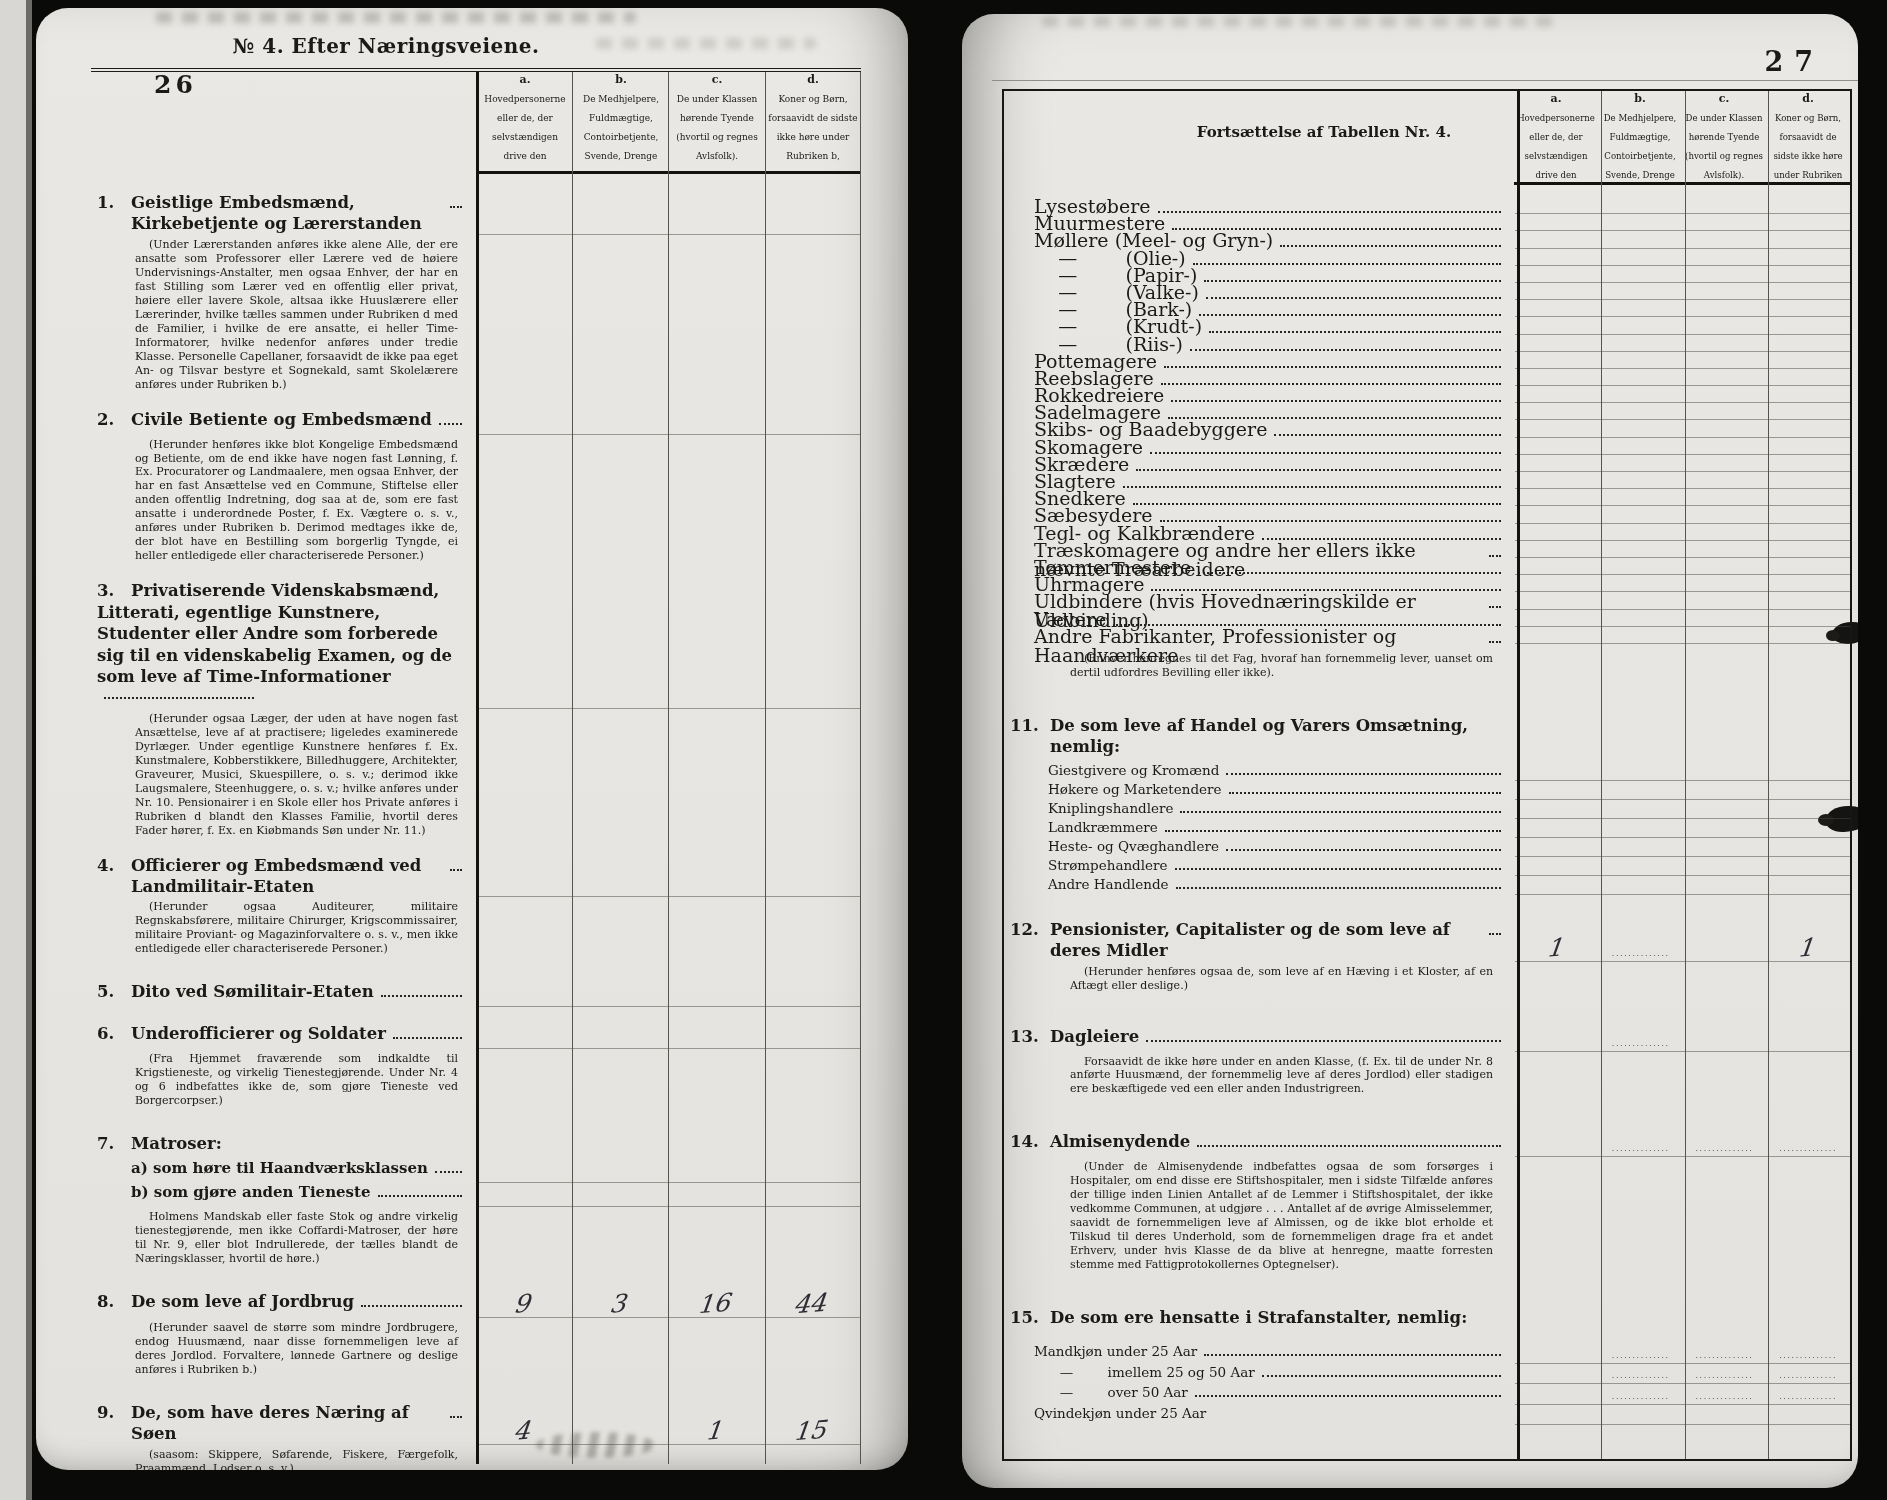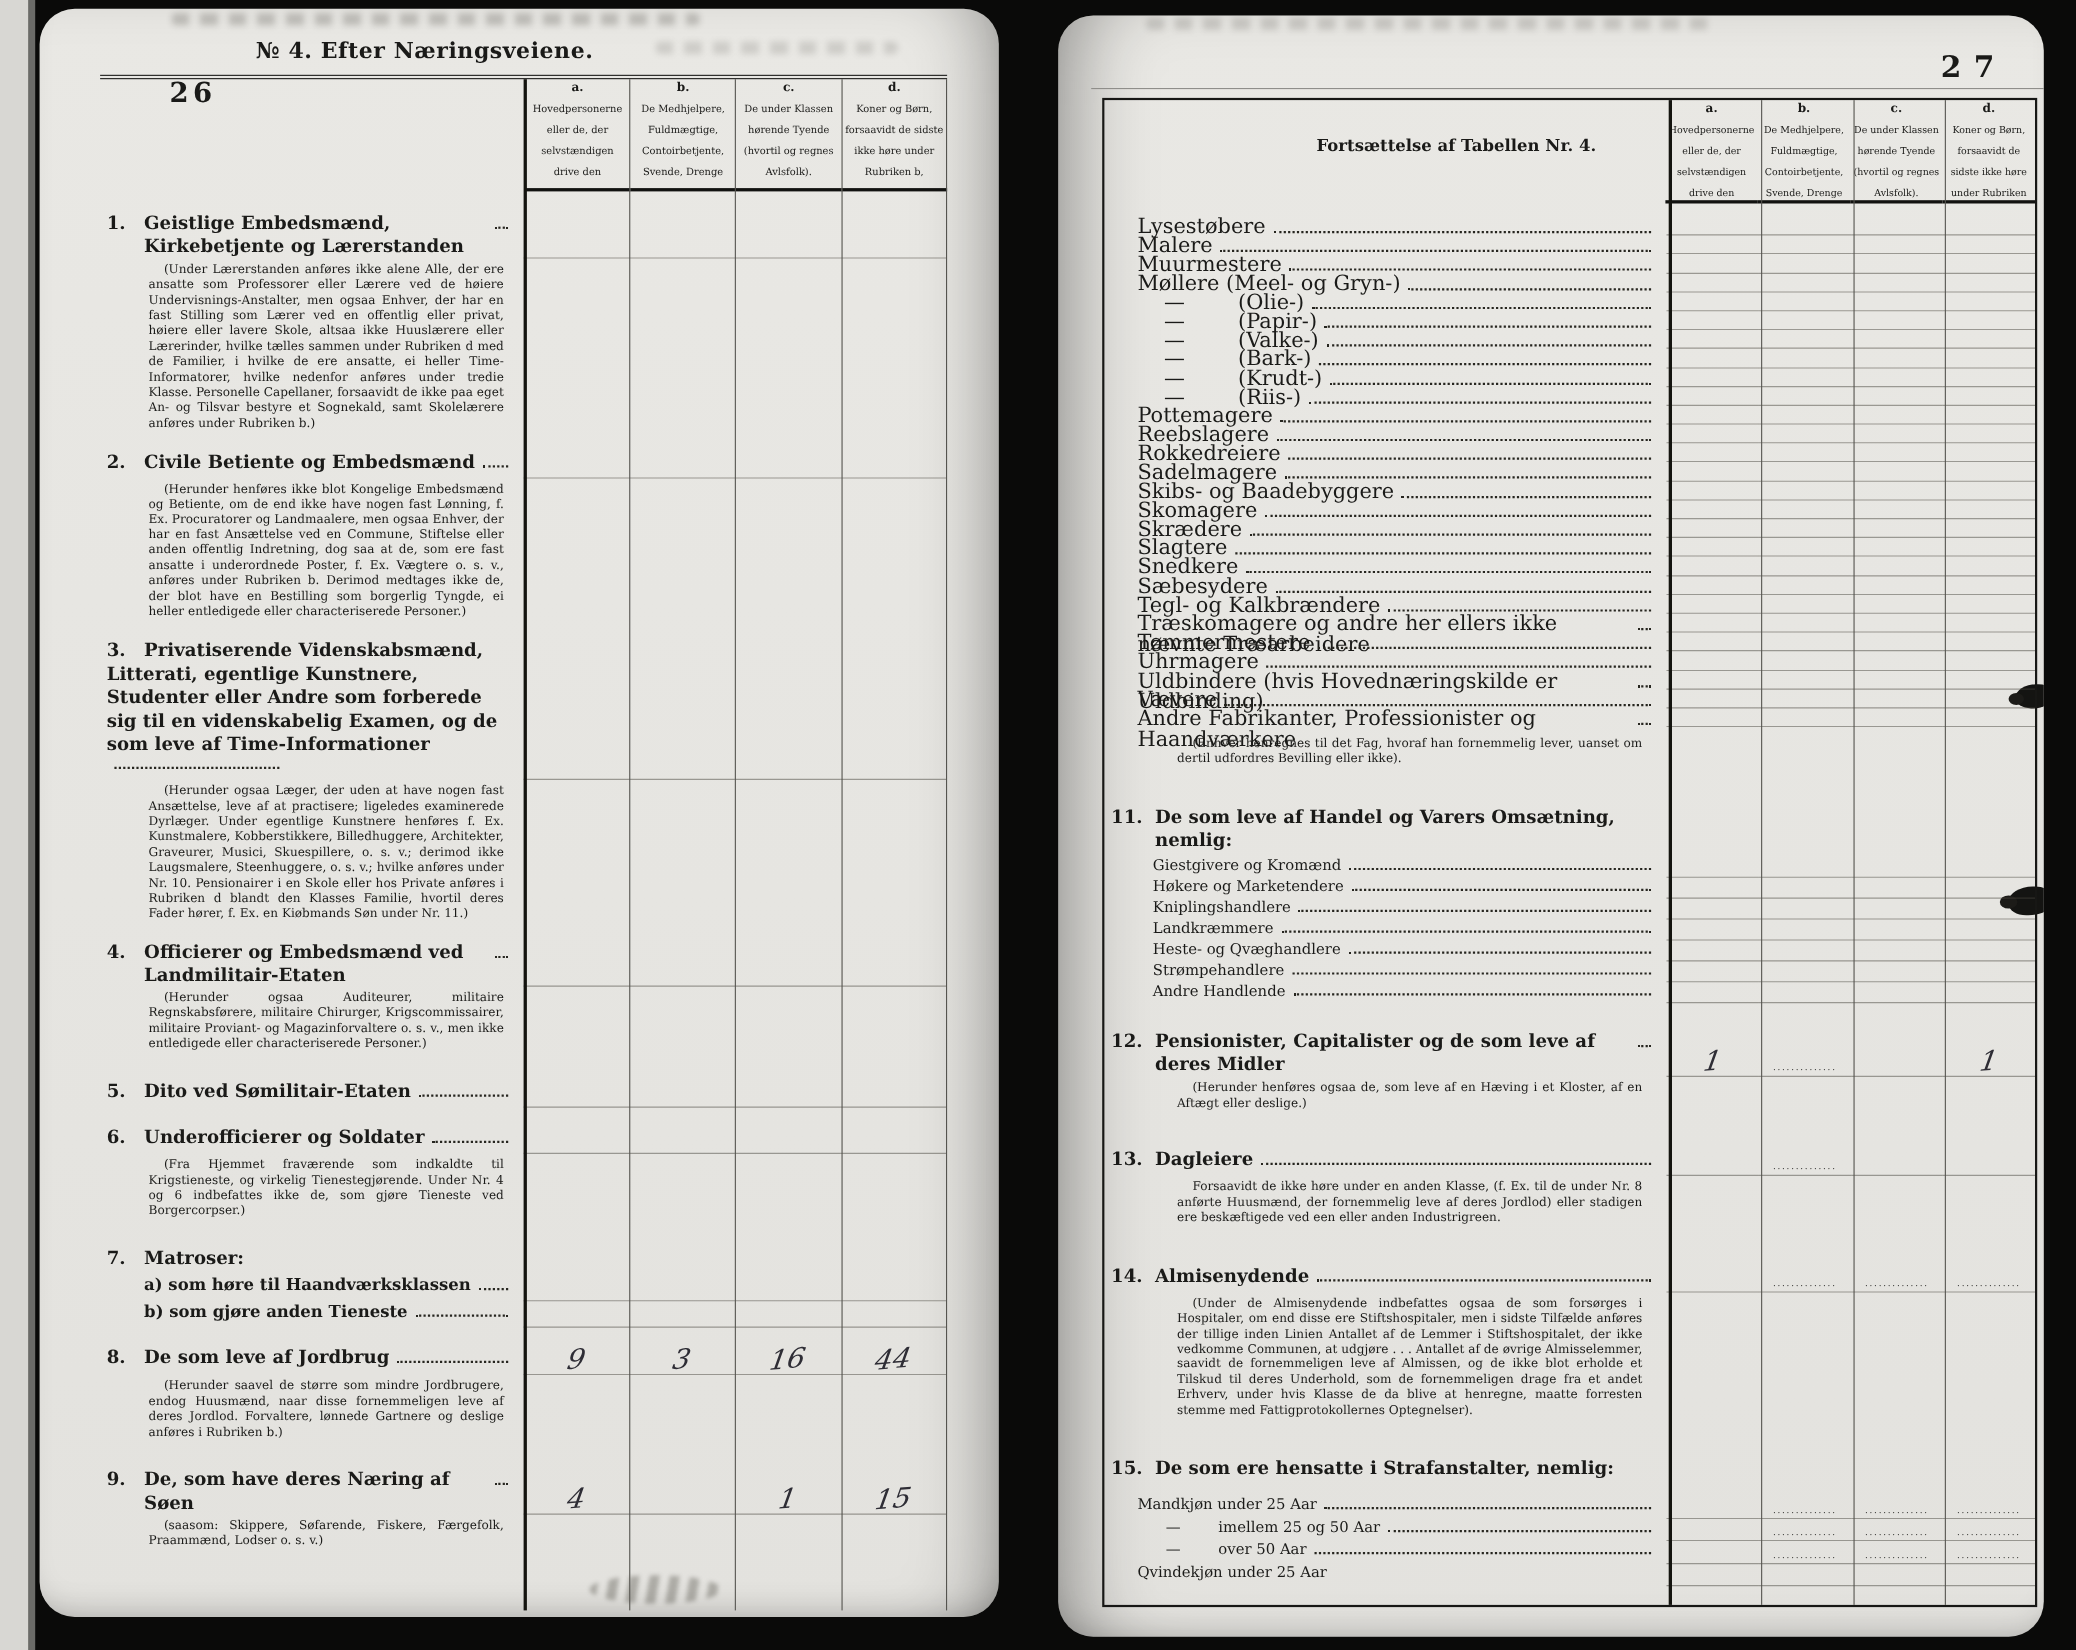--- a/index.html
+++ b/index.html
@@ -247,20 +247,25 @@
         <div class="row sub">
           <div class="lbl">
               <span>b) som gjøre anden Tieneste</span>
               <span class="leader"></span>
             </div>
           <div class="cell"></div>
             <div class="cell"></div>
             <div class="cell"></div>
             <div class="cell"></div>
         </div>
+        <div class="row noterow norule">
+          <div class="lbl">
+              <p class="notetext">Holmens Mandskab eller faste Stok og andre virkelig tienestegjørende, men ikke Coffardi-Matroser, der høre til Nr. 9, eller blot Indrullerede, der tælles blandt de Næringsklasser, hvortil de høre.)</p>
+            </div>
+        </div>
 
         <div class="row sec mt-m">
           <div class="lbl">
               <span class="num">8.</span>
               <span>De som leve af Jordbrug</span>
               <span class="leader"></span>
             </div>
           <div class="cell">
               <span class="hw">9</span>
             </div>
@@ -353,31 +358,20 @@
                 <span class="dash"></span>
                 <span>Lysestøbere</span>
                 <span class="leader"></span>
               </div>
               <div class="cell"></div>
               <div class="cell"></div>
               <div class="cell"></div>
               <div class="cell"></div>
             </div>
 
-            <div class="row item">
-              <div class="lbl">
-                <span class="dash"></span>
-                <span>Malere</span>
-                <span class="leader"></span>
-              </div>
-              <div class="cell"></div>
-              <div class="cell"></div>
-              <div class="cell"></div>
-              <div class="cell"></div>
-            </div>
 
             <div class="row item">
               <div class="lbl">
                 <span class="dash"></span>
                 <span>Muurmestere</span>
                 <span class="leader"></span>
               </div>
               <div class="cell"></div>
               <div class="cell"></div>
               <div class="cell"></div>

